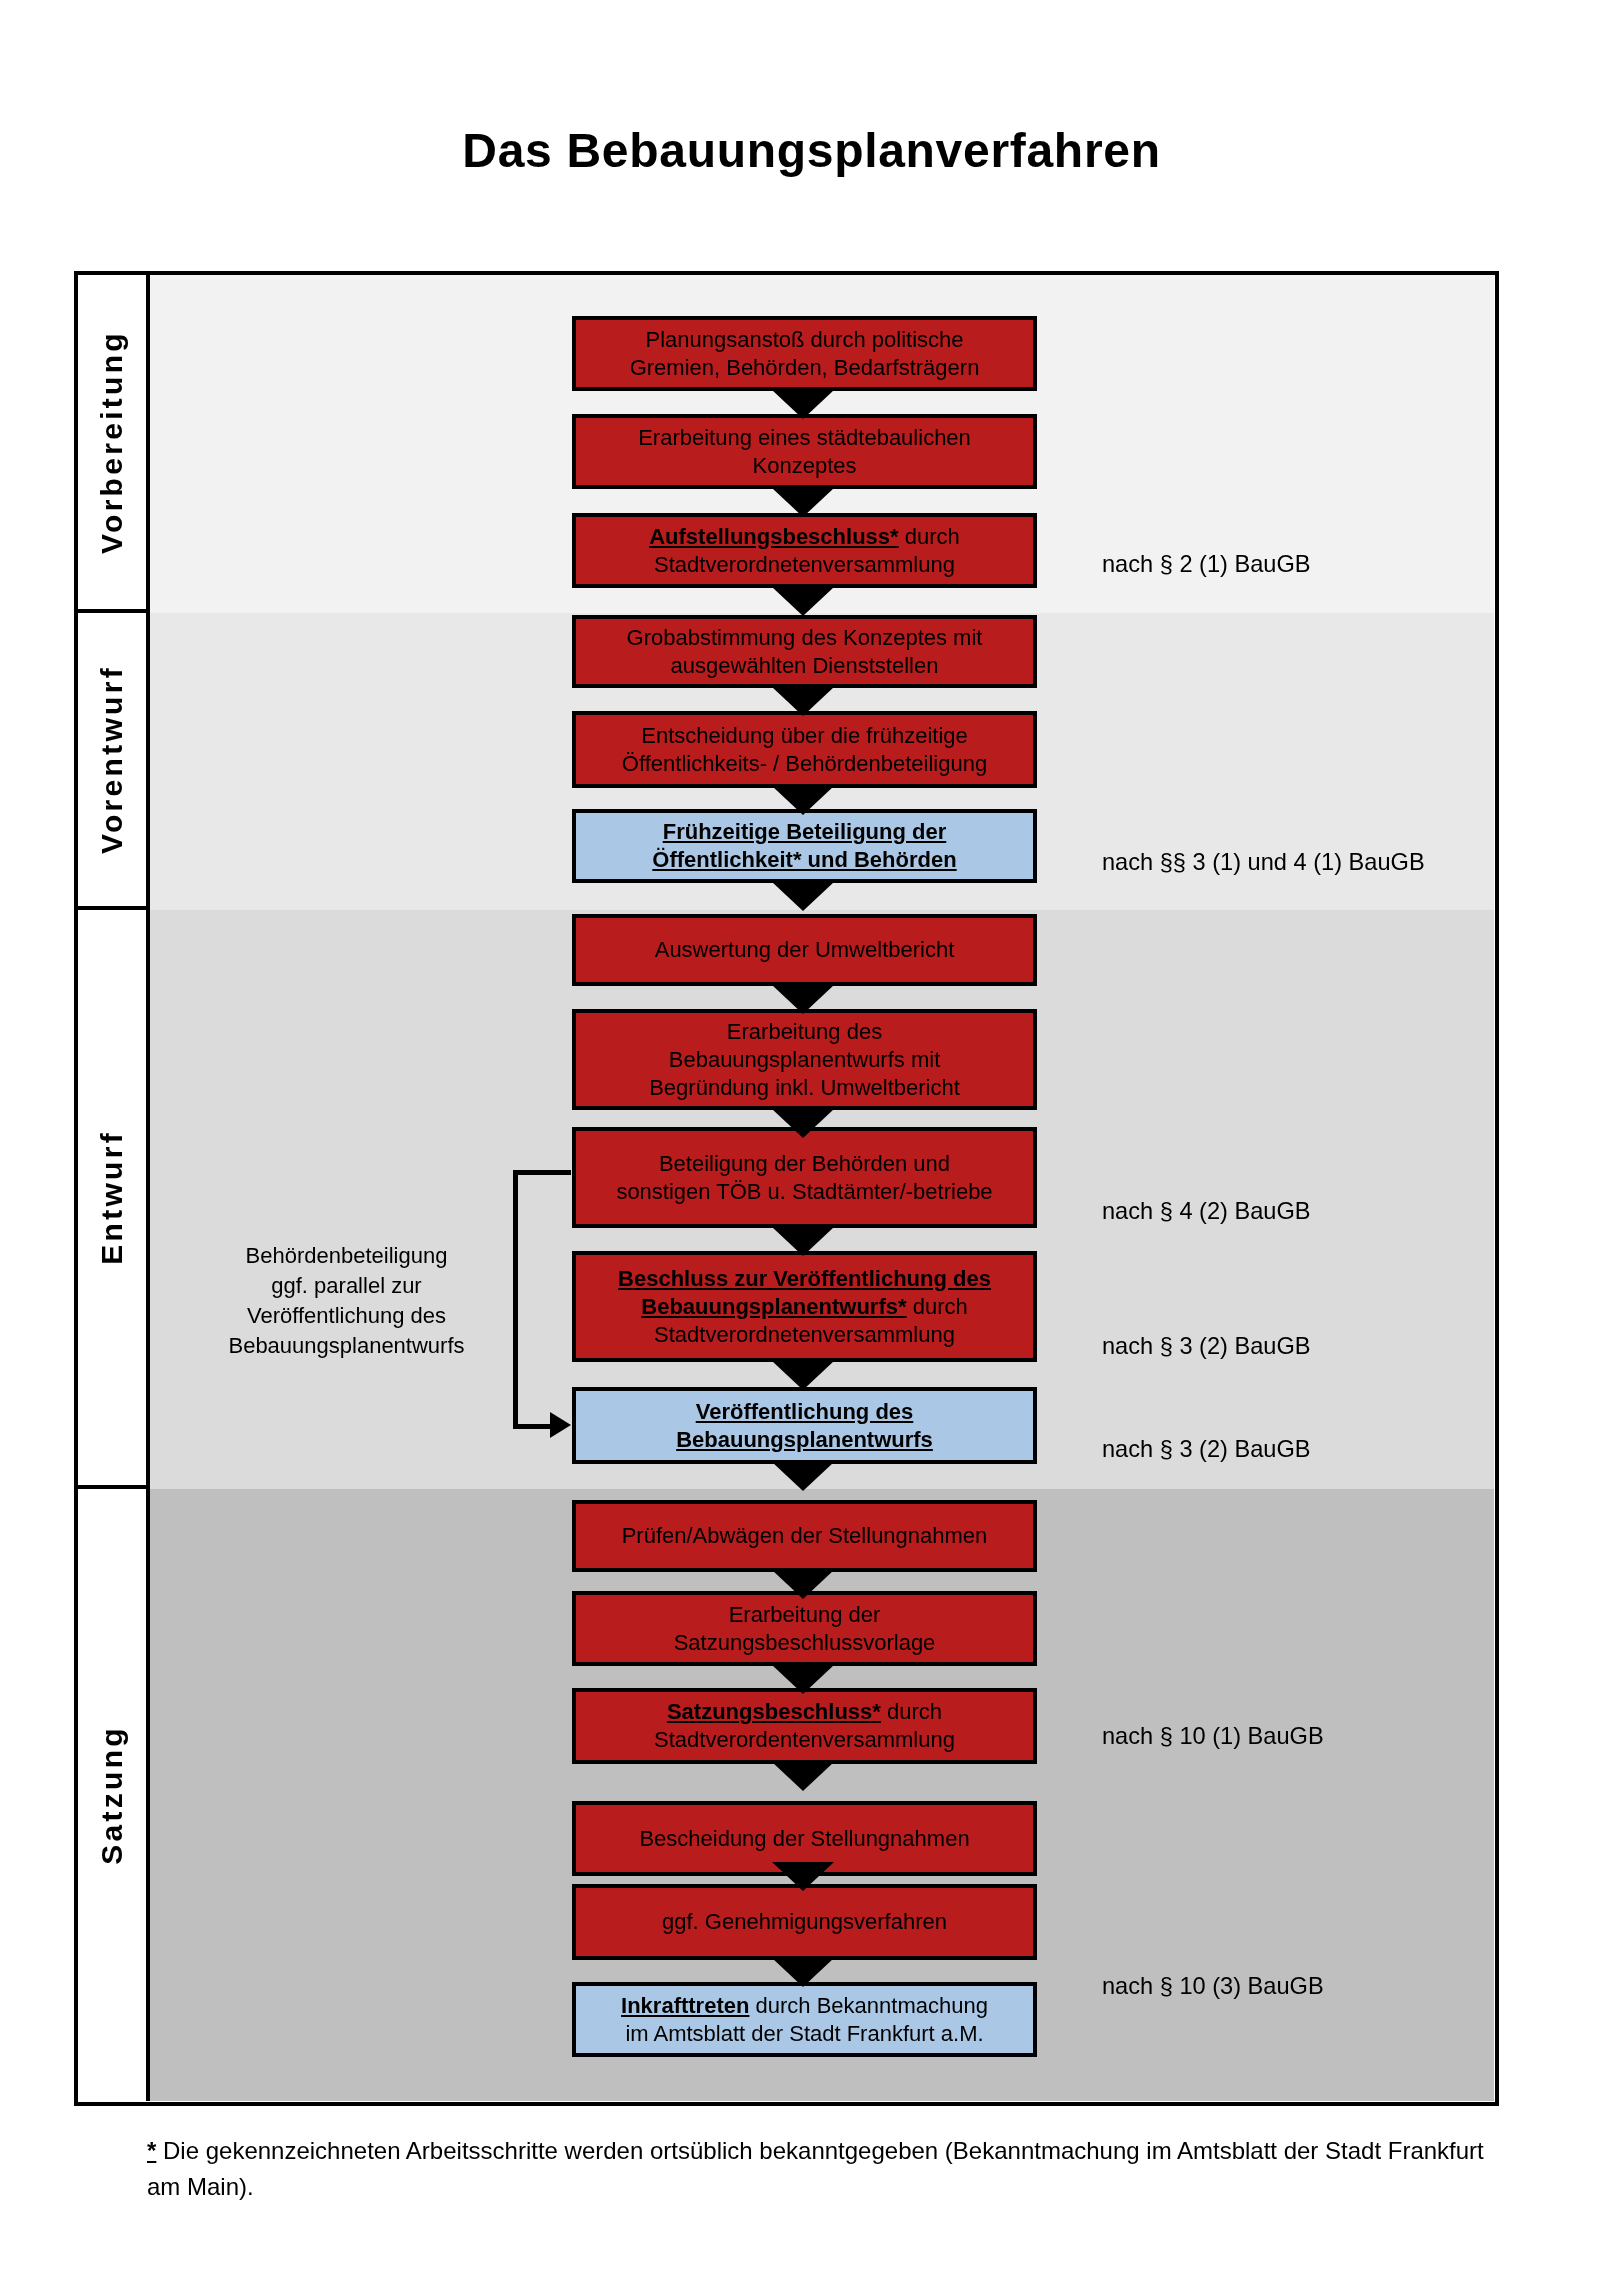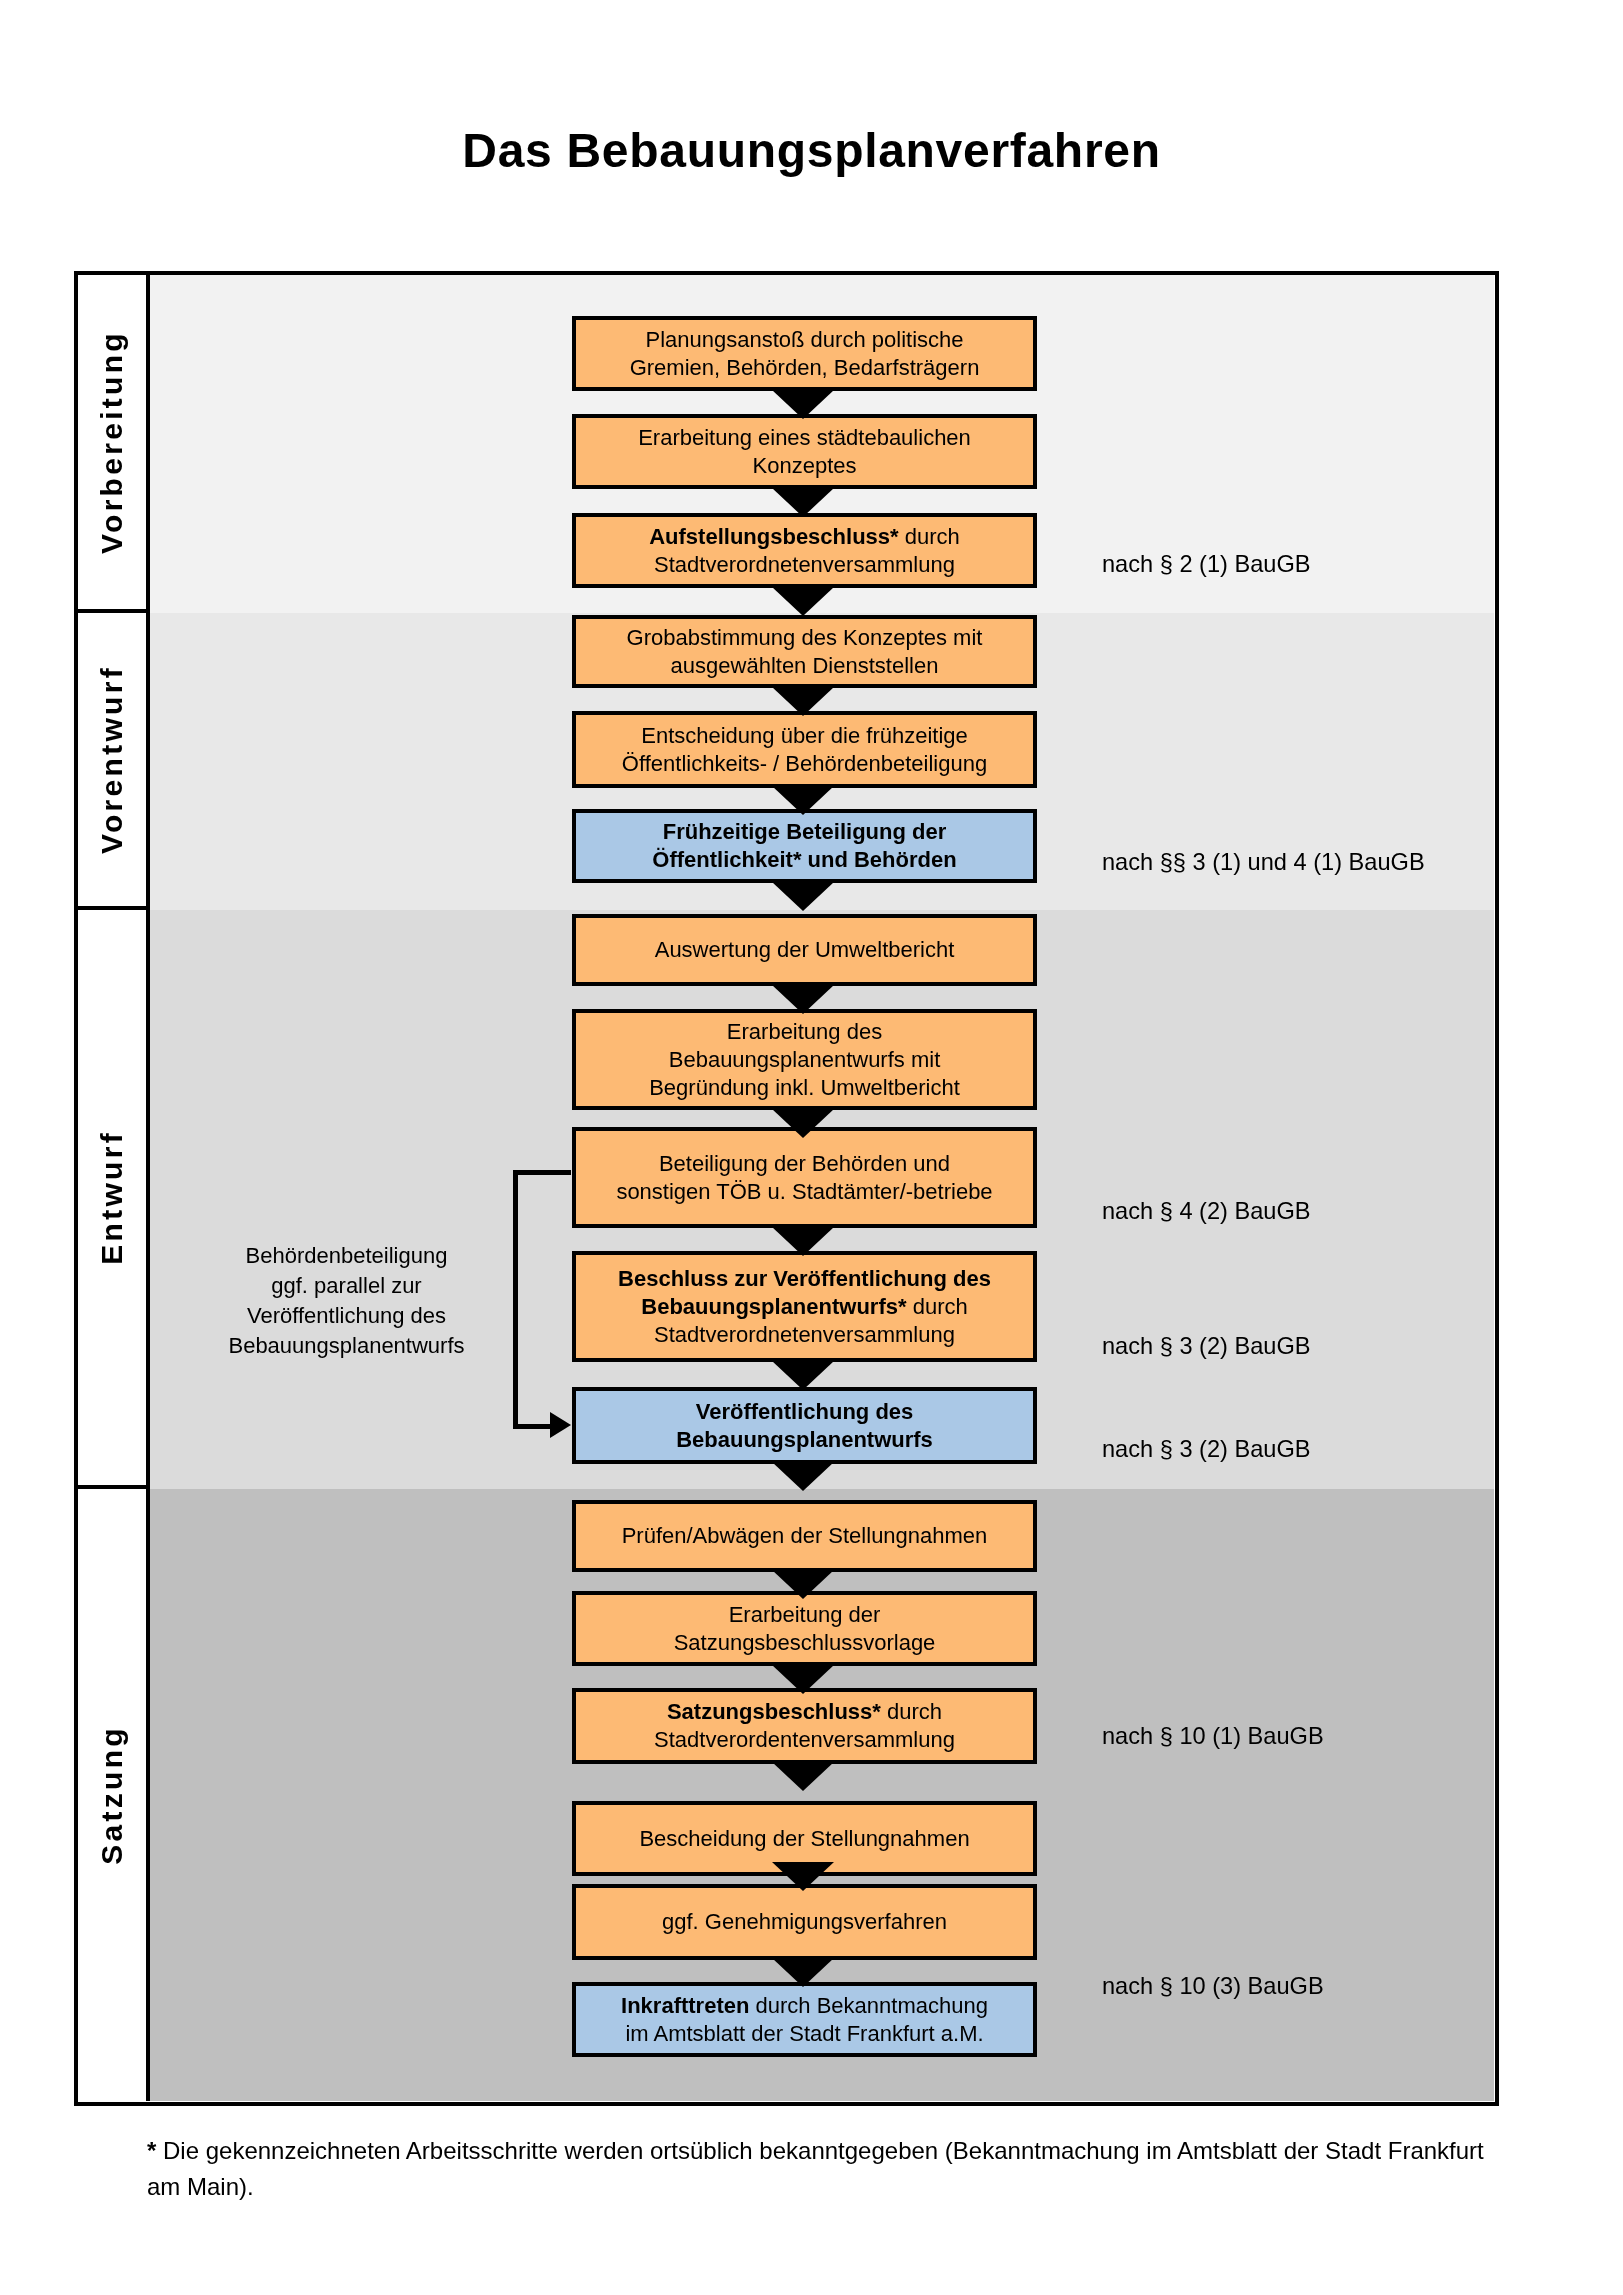--- a/index.html
+++ b/index.html
@@ -18,26 +18,26 @@
   .bg-4{top:1214px;height:612px;background:#bfbfbf;}
   .labelcell{position:absolute;left:0;width:72px;background:#fff;
              border-right:4.6px solid #000;box-sizing:border-box;
              display:flex;align-items:center;justify-content:center;}
   .lc-1{top:0;height:338px;border-bottom:4.6px solid #000;}
   .lc-2{top:338px;height:297px;border-bottom:4.6px solid #000;}
   .lc-3{top:635px;height:579px;border-bottom:4.6px solid #000;}
   .lc-4{top:1214px;height:612px;}
   .labeltext{transform:rotate(180deg);writing-mode:vertical-rl;
              font-size:30px;font-weight:bold;letter-spacing:3.3px;white-space:nowrap;}
-  .box{position:absolute;left:494px;width:465px;background:#fdba74;
+  .box{position:absolute;left:494px;width:465px;background:#b91c1c;
        border:4.6px solid #000;box-sizing:border-box;
        display:flex;flex-direction:column;align-items:center;justify-content:center;
        text-align:center;font-size:22px;line-height:28px;}
   .box.blue{background:#aac8e6;}
-  .box .b, .bold{font-weight:bold;}
+  .box .b, .bold{font-weight:bold;text-decoration:underline;}
   .arrow-down{position:absolute;left:694px;width:0;height:0;
               border-left:31px solid transparent;border-right:31px solid transparent;
               border-top:29.5px solid #000;}
   .ref{position:absolute;left:1024px;font-size:23.6px;white-space:nowrap;}
   .sidenote{position:absolute;left:128px;top:966px;width:281px;text-align:center;
             font-size:22px;line-height:30px;}
   .conn{position:absolute;background:#000;}
   .conn-h1{left:435px;top:895px;width:58px;height:4.6px;}
   .conn-v{left:435px;top:895px;width:4.6px;height:259px;}
   .conn-h2{left:435px;top:1149px;width:37px;height:4.6px;}

